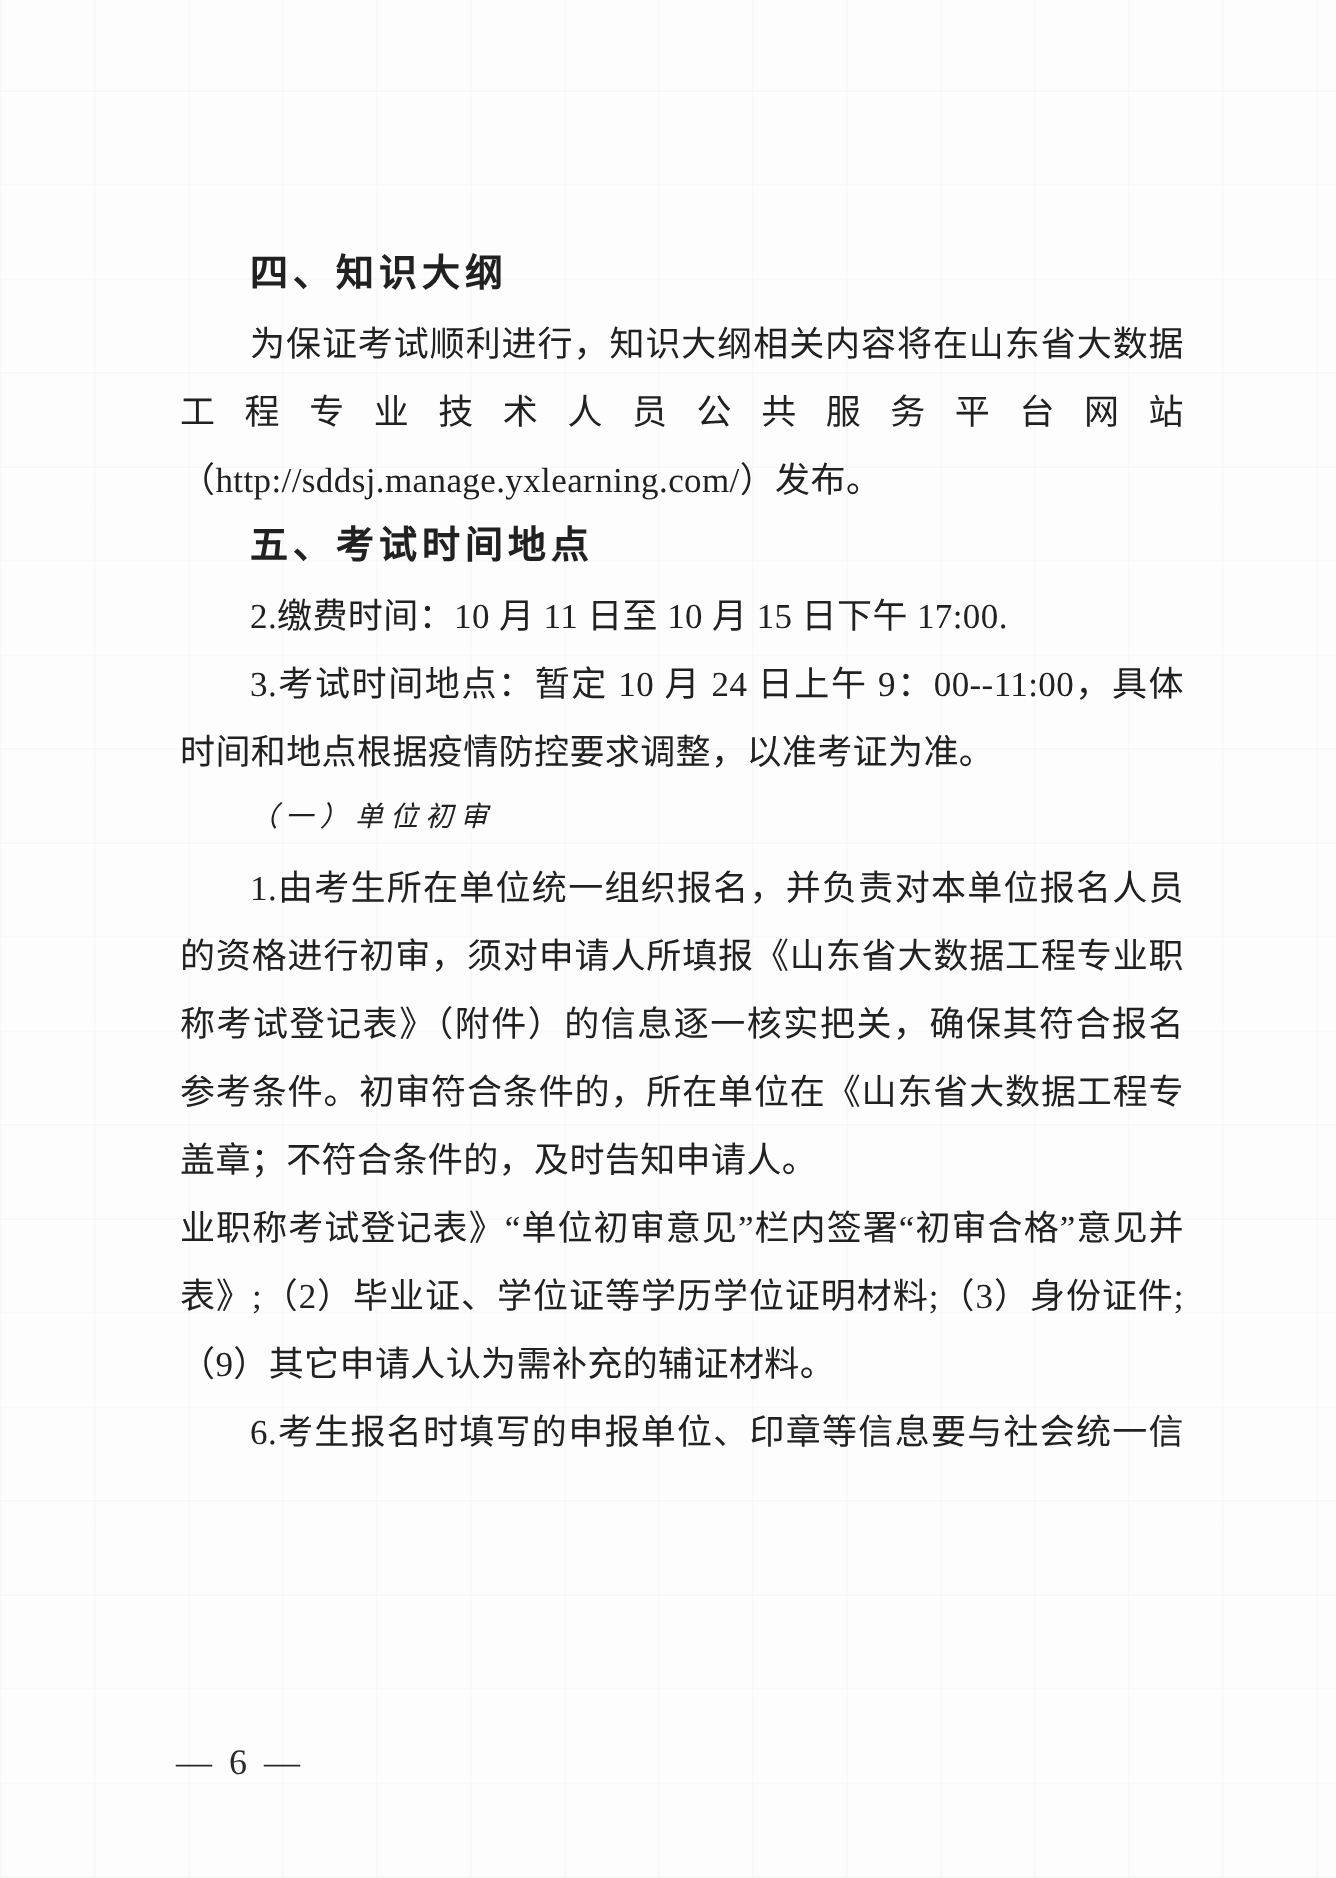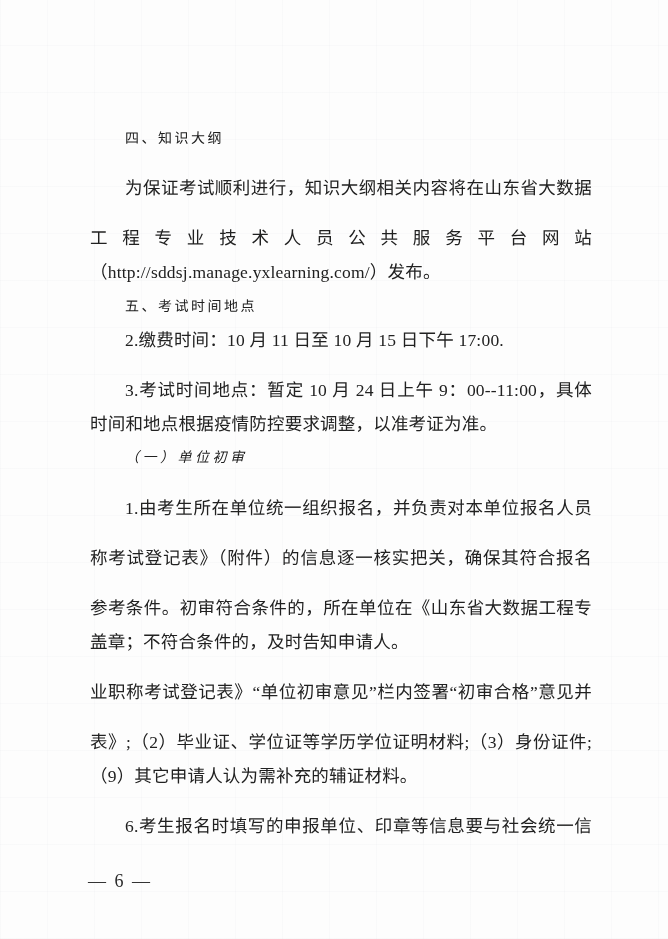--- a/index.html
+++ b/index.html
@@ -35,29 +35,28 @@
     height: 34px;
     line-height: 34px;
     font-size: 17.5px;
     letter-spacing: 0.2px;
     box-sizing: border-box;
   }
   .fill {
     text-align: justify;
     text-align-last: justify;
     text-justify: inter-character;
-    margin-top: 16px;
   }
   .indent {
     padding-left: 35px;
   }
   .heading {
     font-family: "Liberation Sans", sans-serif;
-    font-weight: 400;
-    font-size: 14px;
+    font-weight: 700;
+    font-size: 19px;
     letter-spacing: 2.5px;
   }
   .sub-heading {
     font-style: italic;
     font-size: 14px;
     letter-spacing: 3.5px;
   }
   .page-number {
     position: absolute;
     left: 88px;
@@ -79,20 +78,21 @@
   <div class="line">（http://sddsj.manage.yxlearning.com/）发布。</div>
 
   <div class="line heading indent">五、考试时间地点</div>
   <div class="line indent">2.缴费时间：10 月 11 日至 10 月 15 日下午 17:00.</div>
   <div class="line indent fill">3.考试时间地点：暂定 10 月 24 日上午 9：00--11:00，具体</div>
   <div class="line">时间和地点根据疫情防控要求调整，以准考证为准。</div>
 
   <div class="line sub-heading indent">（一）单位初审</div>
 
   <div class="line indent fill">1.由考生所在单位统一组织报名，并负责对本单位报名人员</div>
+  <div class="line fill">的资格进行初审，须对申请人所填报《山东省大数据工程专业职</div>
   <div class="line fill">称考试登记表》（附件）的信息逐一核实把关，确保其符合报名</div>
   <div class="line fill">参考条件。初审符合条件的，所在单位在《山东省大数据工程专</div>
   <div class="line">盖章；不符合条件的，及时告知申请人。</div>
   <div class="line fill">业职称考试登记表》“单位初审意见”栏内签署“初审合格”意见并</div>
 
   <div class="line fill">表》;（2）毕业证、学位证等学历学位证明材料;（3）身份证件;</div>
   <div class="line">（9）其它申请人认为需补充的辅证材料。</div>
 
   <div class="line indent fill">6.考生报名时填写的申报单位、印章等信息要与社会统一信</div>
 

